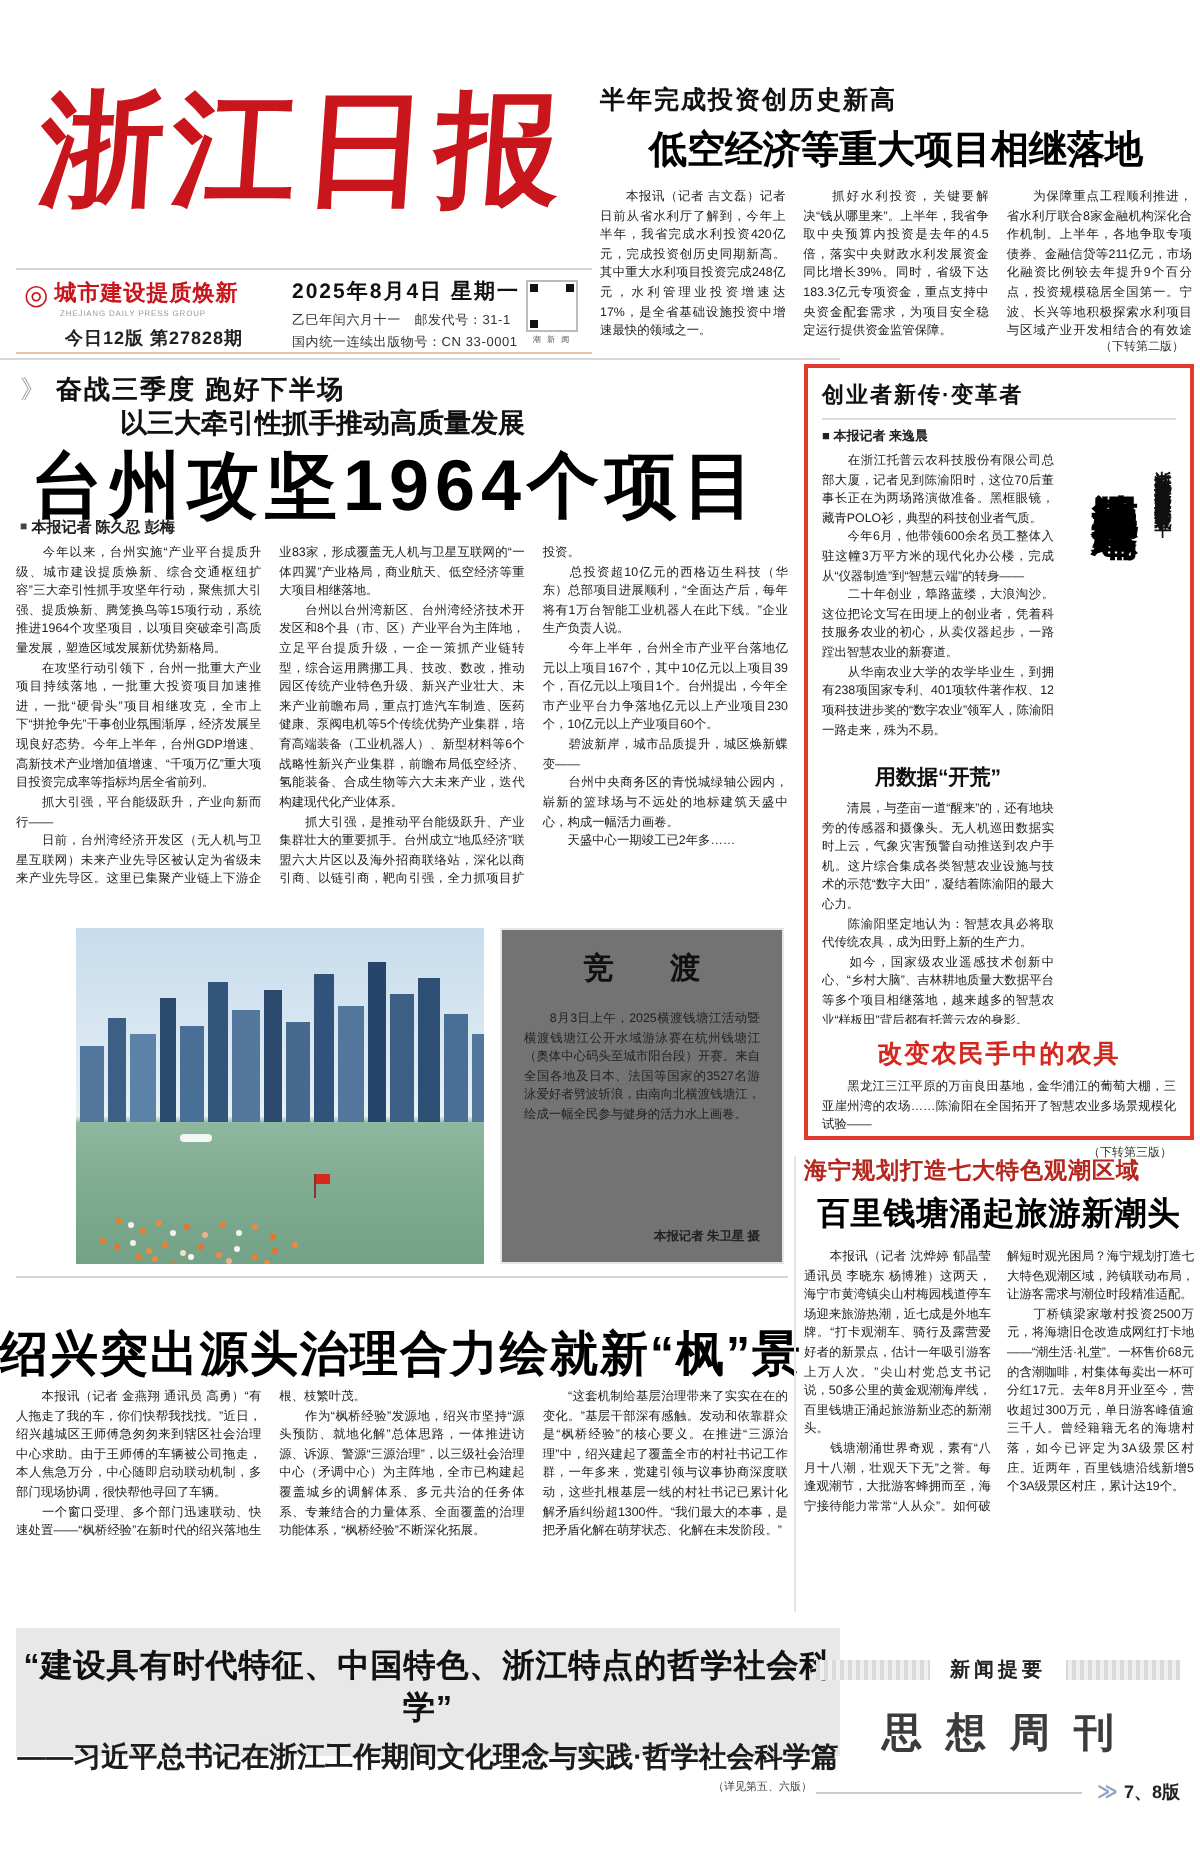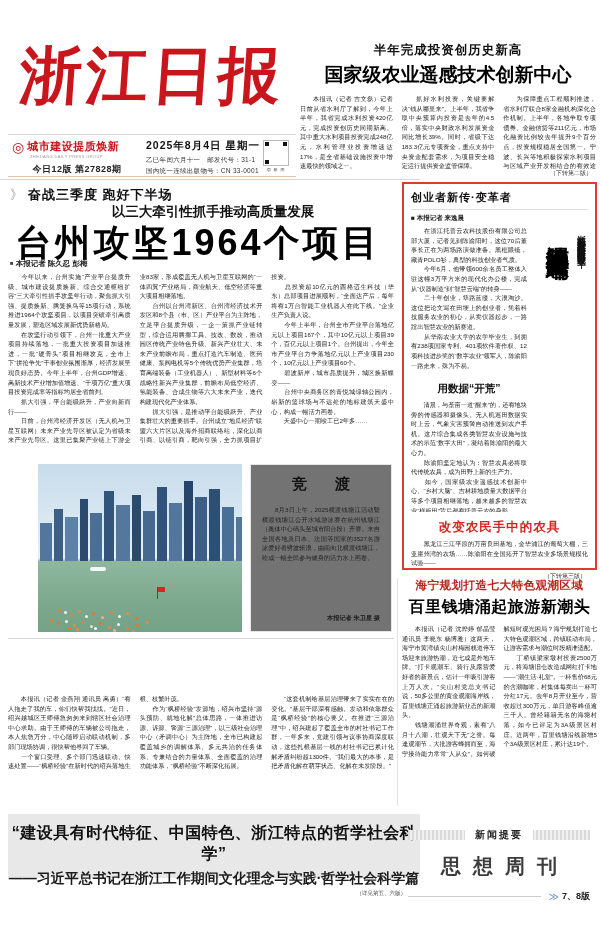--- a/index.html
+++ b/index.html
@@ -22,40 +22,40 @@
   .date-l1 { font-size:10.5px; font-weight:700; color:#111; letter-spacing:1px; }
   .date-l2,.date-l3 { font-size:6.5px; color:#333; margin-top:2.5px; letter-spacing:0.3px; }
   .qr { position:absolute; left:264px; top:141px; width:24px; height:24px; background-color:#fff;
         background-image:repeating-linear-gradient(0deg,#2a2a2a 0 2px,transparent 2px 4px),repeating-linear-gradient(90deg,#2a2a2a 0 2px,transparent 2px 4px);
         background-blend-mode:lighten; outline:1px solid #bbb; }
   .qr i { position:absolute; width:6px; height:6px; background:#111; border:1px solid #fff; }
   .qr i.a{left:0;top:0} .qr i.b{right:0;top:0} .qr i.c{left:0;bottom:0}
   .qr-caption { position:absolute; left:262px; top:167px; width:28px; text-align:center; font-size:4px; color:#555; letter-spacing:1px; }
 
   
-  .kicker { font-weight:700; color:#111; text-align:center; }
+  .kicker { font-weight:700; color:#111; text-align:left; }
   .headline { font-weight:900; color:#000; text-align:center; white-space:nowrap; }
   .small { font-size:6.2px; line-height:1.55; color:#222; text-align:justify; white-space:pre-line; overflow:hidden; }
   .cols3 { column-count:3; column-gap:9px; }
   .cols2 { column-count:2; column-gap:8px; }
   .byline { font-size:7.5px; font-weight:700; color:#222; }
   .byline .sq { color:#444; font-size:6px; vertical-align:1px; }
   .continued { position:absolute; font-size:6px; color:#333; }
 
   
   .water { position:absolute; left:300px; top:42px; width:296px; height:136px; }
   .water .kicker { font-size:12.5px; letter-spacing:1px; }
   .water .headline { font-size:19px; margin-top:3px; }
   .water .small { margin-top:6px; height:82px; }
   .water .continued { right:4px; bottom:0; }
 
   
   .tag-row { position:absolute; left:10px; top:186px; font-size:13px; font-weight:900; color:#111; letter-spacing:1px; }
   .tag-row .arrow { color:#9a9a9a; font-weight:400; margin-right:4px; }
-  .tz-kicker { position:absolute; left:48px; top:203px; width:330px; font-size:13.5px; }
+  .tz-kicker { position:absolute; left:60px; top:203px; width:330px; font-size:13.5px; }
   .tz-headline { position:absolute; left:0; top:219px; width:396px; font-size:36px; letter-spacing:3px; }
   .tz-byline { position:absolute; left:10px; top:259px; }
   .tz-body { position:absolute; left:8px; top:272px; width:386px; height:186px; }
 
   
   .photo { position:absolute; left:38px; top:464px; width:204px; height:168px; overflow:hidden; background:linear-gradient(#c7dcec 0%, #e3eef5 52%, #e9f1f0 56%, #8fb79f 58%, #7fab90 78%, #74a287 100%); }
   .skyline { position:absolute; left:0; top:0; width:100%; height:58%; }
   .skyline i { position:absolute; bottom:0; display:block; }
   .water-zone { position:absolute; left:0; top:58%; width:100%; height:42%; }
   .swim { position:absolute; width:3px; height:3px; border-radius:50%; background:#f07a28; }
@@ -140,21 +140,21 @@
       <i class="a"></i>
       <i class="b"></i>
       <i class="c"></i>
     </div>
   <div class="qr-caption">潮 新 闻</div>
   <div class="rule-orange" style="left:8px;top:176px;width:288px;"></div>
   <div class="rule" style="left:0px;top:179px;width:420px;"></div>
 
   <div class="water">
     <div class="kicker">半年完成投资创历史新高</div>
-    <div class="headline">国家级农业遥感技术创新中心</div>
+    <div class="headline">低空经济等重大项目相继落地</div>
     <div class="small cols3">　　本报讯（记者 吉文磊）记者日前从省水利厅了解到，今年上半年，我省完成水利投资420亿元，完成投资创历史同期新高。其中重大水利项目投资完成248亿元，水利管理业投资增速达17%，是全省基础设施投资中增速最快的领域之一。
 　　抓好水利投资，关键要解决“钱从哪里来”。上半年，我省争取中央预算内投资是去年的4.5倍，落实中央财政水利发展资金同比增长39%。同时，省级下达183.3亿元专项资金，重点支持中央资金配套需求，为项目安全稳定运行提供资金监管保障。
 　　为保障重点工程顺利推进，省水利厅联合8家金融机构深化合作机制。上半年，各地争取专项债券、金融信贷等211亿元，市场化融资比例较去年提升9个百分点，投资规模稳居全国第一。宁波、长兴等地积极探索水利项目与区域产业开发相结合的有效途径，完成水生态产品价值转化83单，总额41.3亿元。
 　　在各方发力下，各地重点水利项目全面提速，安吉老石坎水库、上虞曹娥江等9项水利设施提升工程开工，超额完成半年度开工任务。1至6月，全省187项在建重大项目高效推进加速建设，一批重大项目取得阶段性进展。如国家重点推进的重大工程——开化水库今年主汛期下闸蓄水，梅汛期间蓄水量达1.18亿立方米，充分发挥拦洪错峰作用，保障下游安全度汛。</div>
     <div class="continued">（下转第二版）</div>
   </div>
 
   <div class="tag-row">
     <span class="arrow">》</span><span>奋战三季度 跑好下半场</span>
   </div>
@@ -204,20 +204,21 @@
     </div>
   </div>
 
   <div class="caption-box">
     <div class="caption-title">竞 渡</div>
     <div class="small caption-body">　　8月3日上午，2025横渡钱塘江活动暨横渡钱塘江公开水域游泳赛在杭州钱塘江（奥体中心码头至城市阳台段）开赛。来自全国各地及日本、法国等国家的3527名游泳爱好者劈波斩浪，由南向北横渡钱塘江，绘成一幅全民参与健身的活力水上画卷。</div>
     <div class="caption-credit">本报记者 朱卫星 摄</div>
   </div>
 
   <div class="rule sx-sep"></div>
+  <div class="headline sx-headline">绍兴突出源头治理合力绘就新“枫”景</div>
   <div class="small cols3 sx-body">　　本报讯（记者 金燕翔 通讯员 高勇）“有人拖走了我的车，你们快帮我找找。”近日，绍兴越城区王师傅急匆匆来到辖区社会治理中心求助。由于王师傅的车辆被公司拖走，本人焦急万分，中心随即启动联动机制，多部门现场协调，很快帮他寻回了车辆。
 　　一个窗口受理、多个部门迅速联动、快速处置——“枫桥经验”在新时代的绍兴落地生根、枝繁叶茂。
 　　作为“枫桥经验”发源地，绍兴市坚持“源头预防、就地化解”总体思路，一体推进访源、诉源、警源“三源治理”，以三级社会治理中心（矛调中心）为主阵地，全市已构建起覆盖城乡的调解体系、多元共治的任务体系、专兼结合的力量体系、全面覆盖的治理功能体系，“枫桥经验”不断深化拓展。
 　　“这套机制给基层治理带来了实实在在的变化。”基层干部深有感触。发动和依靠群众是“枫桥经验”的核心要义。在推进“三源治理”中，绍兴建起了覆盖全市的村社书记工作群，一年多来，党建引领与议事协商深度联动，这些扎根基层一线的村社书记已累计化解矛盾纠纷超1300件。“我们最大的本事，是把矛盾化解在萌芽状态、化解在未发阶段。”</div>
 
   <div class="banner">
     <div class="banner-l1">“建设具有时代特征、中国特色、浙江特点的哲学社会科学”</div>
     <div class="banner-l2">——习近平总书记在浙江工作期间文化理念与实践·哲学社会科学篇</div>
     <div class="banner-note">（详见第五、六版）</div>
   </div>

